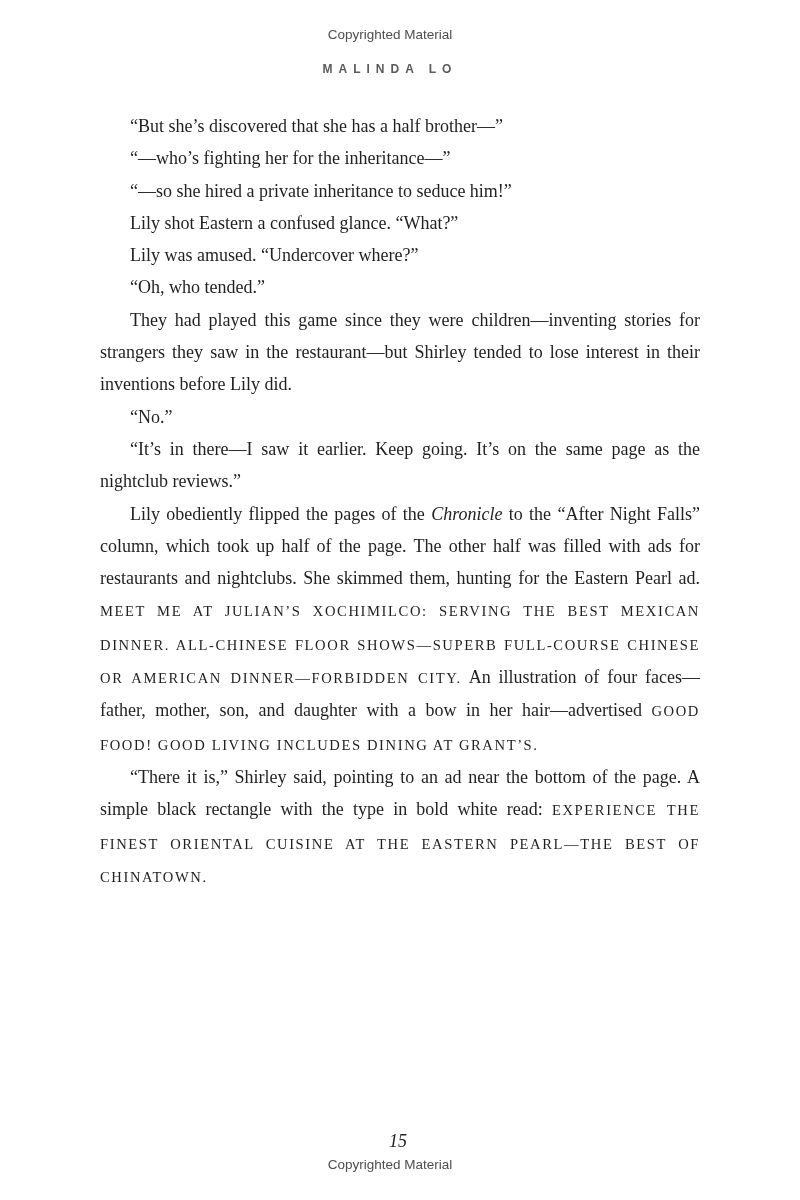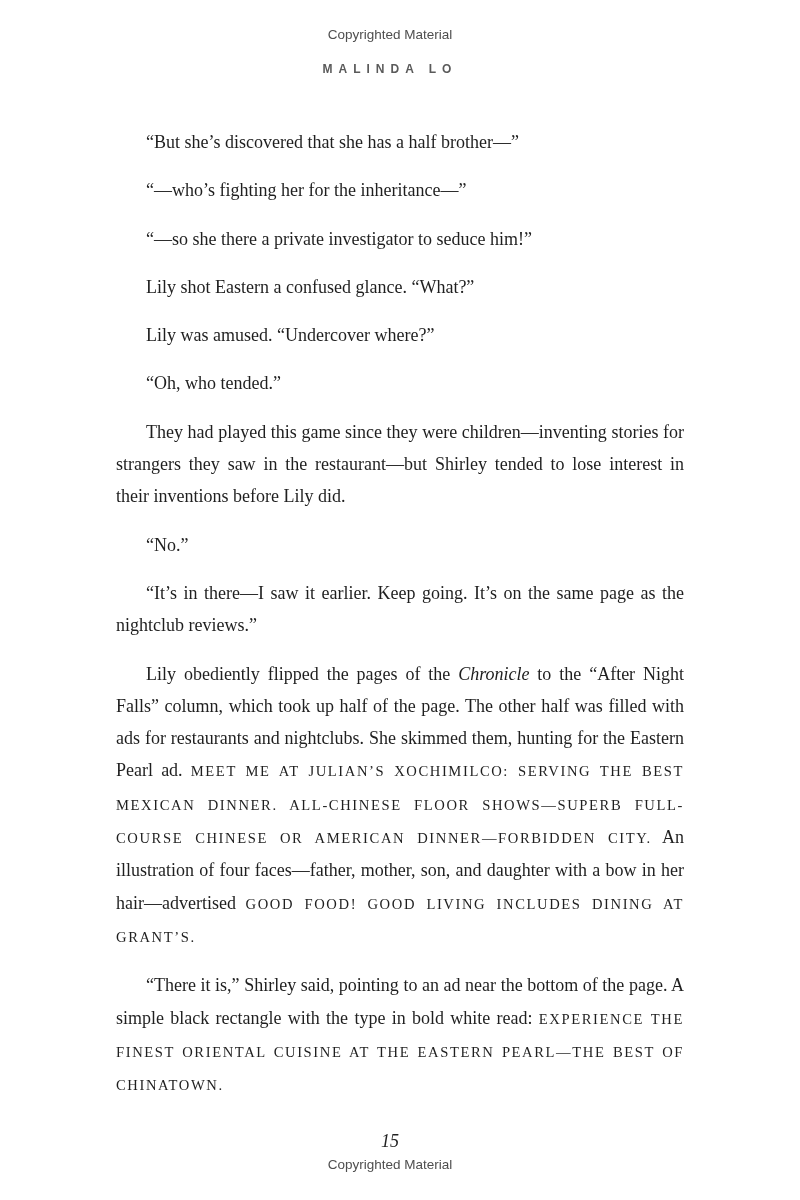--- a/index.html
+++ b/index.html
@@ -44,35 +44,35 @@
     position: absolute;
     top: 110px;
     left: 100px;
     width: 600px;
     font-size: 18px;
     line-height: 32.3px;
     text-align: justify;
     color: #1f1f1f;
   }
   .para {
-    margin: 16px;
+    margin: 0;
     text-indent: 30px;
   }
   .seg-normal { }
   .seg-italic {
     font-style: italic;
   }
   .seg-smallcaps {
     font-size: 14.6px;
     letter-spacing: 1.6px;
   }
   .page-number {
     position: absolute;
     top: 1131px;
-    left: 0;
+    left: 8px;
     width: 100%;
     text-align: center;
     font-family: "Liberation Serif", serif;
     font-style: italic;
     font-size: 18px;
     color: #222222;
   }
   .bottom-notice {
     position: absolute;
     top: 1157px;
@@ -89,21 +89,21 @@
 
 <div class="page">
 
   <div class="top-notice">Copyrighted Material</div>
 
   <div class="running-header">MALINDA LO</div>
 
   <div class="body-text">
       <p class="para"><span class="seg-normal">“But she’s discovered that she has a half brother—”</span></p>
       <p class="para"><span class="seg-normal">“—who’s fighting her for the inheritance—”</span></p>
-      <p class="para"><span class="seg-normal">“—so she there a private investigator to seduce him!”</span></p>
+      <p class="para"><span class="seg-normal">“—so she hired a private inheritance to seduce him!”</span></p>
       <p class="para"><span class="seg-normal">Lily shot Eastern a confused glance. “What?”</span></p>
       <p class="para"><span class="seg-normal">Lily was amused. “Undercover where?”</span></p>
       <p class="para"><span class="seg-normal">“Oh, who tended.”</span></p>
       <p class="para"><span class="seg-normal">They had played this game since they were children—inventing stories for strangers they saw in the restaurant—but Shirley tended to lose interest in their inventions before Lily did.</span></p>
       <p class="para"><span class="seg-normal">“No.”</span></p>
       <p class="para"><span class="seg-normal">“It’s in there—I saw it earlier. Keep going. It’s on the same page as the nightclub reviews.”</span></p>
       <p class="para"><span class="seg-normal">Lily obediently flipped the pages of the </span><span class="seg-italic">Chronicle</span><span class="seg-normal"> to the “After Night Falls” column, which took up half of the page. The other half was filled with ads for restaurants and nightclubs. She skimmed them, hunting for the Eastern Pearl ad. </span><span class="seg-smallcaps">MEET ME AT JULIAN’S XOCHIMILCO: SERVING THE BEST MEXICAN DINNER. ALL-CHINESE FLOOR SHOWS—SUPERB FULL-COURSE CHINESE OR AMERICAN DINNER—FORBIDDEN CITY.</span><span class="seg-normal"> An illustration of four faces—father, mother, son, and daughter with a bow in her hair—advertised </span><span class="seg-smallcaps">GOOD FOOD! GOOD LIVING INCLUDES DINING AT GRANT’S.</span></p>
       <p class="para"><span class="seg-normal">“There it is,” Shirley said, pointing to an ad near the bottom of the page. A simple black rectangle with the type in bold white read: </span><span class="seg-smallcaps">EXPERIENCE THE FINEST ORIENTAL CUISINE AT THE EASTERN PEARL—THE BEST OF CHINATOWN.</span></p>
     </div>
 

